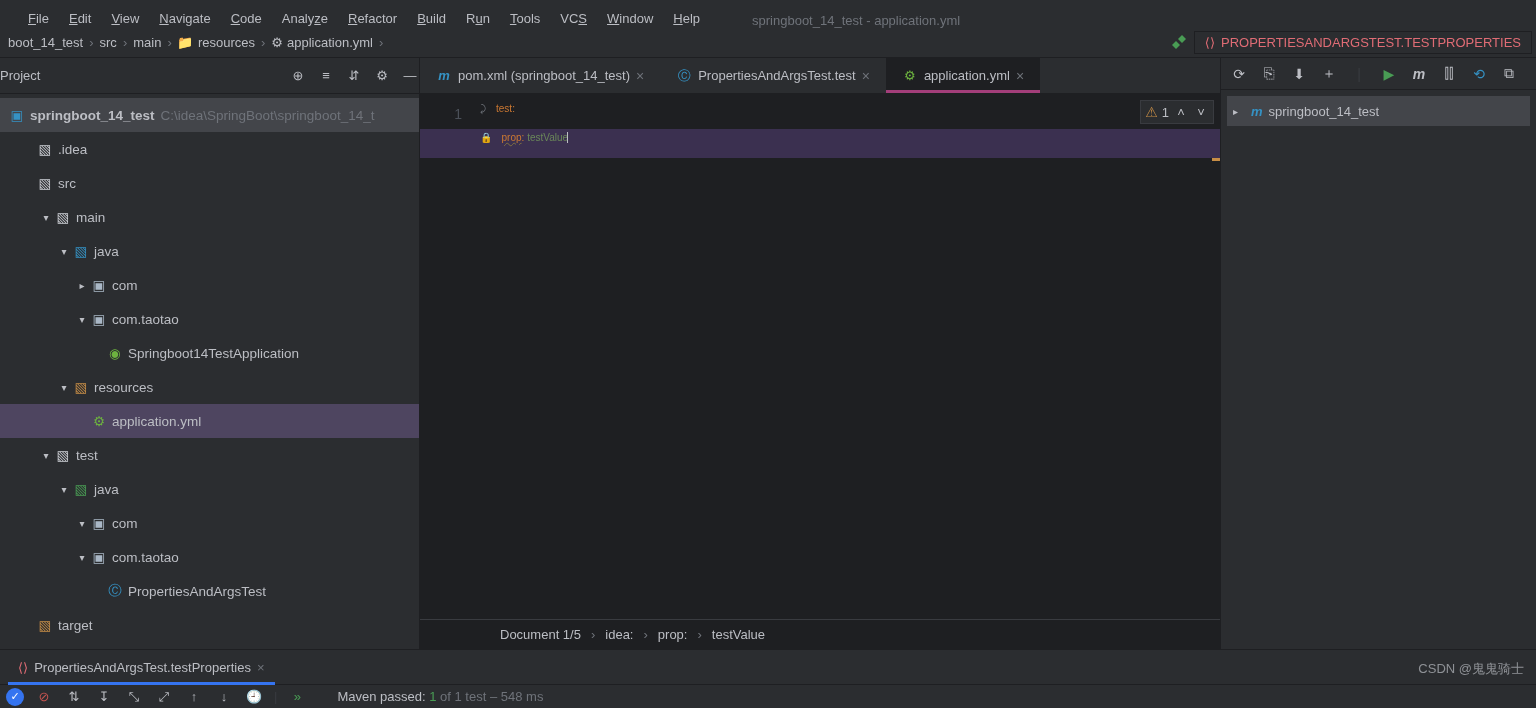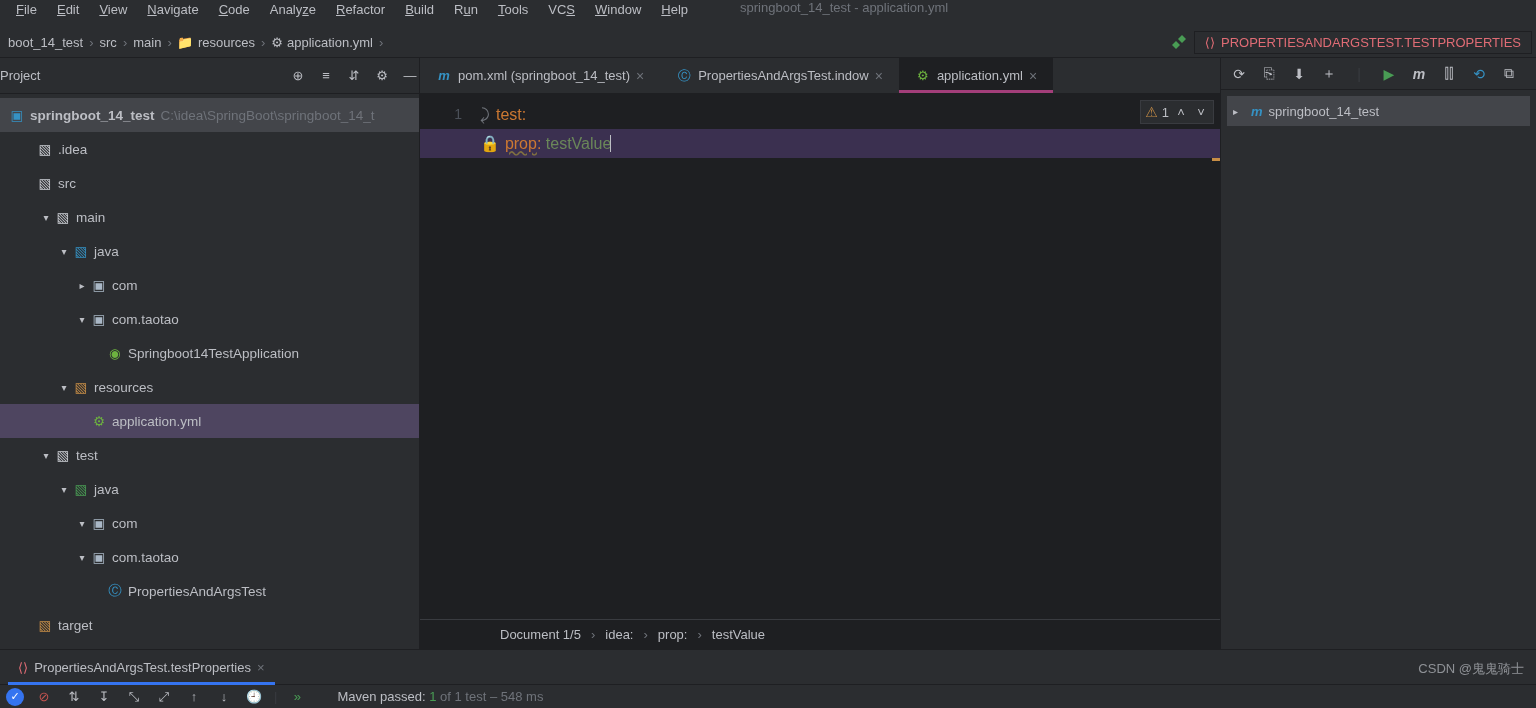--- a/index.html
+++ b/index.html
@@ -1,19 +1,19 @@
 <!DOCTYPE html>
 <html><head>
 <meta charset="utf-8">
 <style>
 * { margin: 0; padding: 0; box-sizing: border-box; font-family: "Segoe UI", Arial, sans-serif; }
 body { background: #2b2d30; color: #bcbec4; font-size: 13px; width: 1536px; height: 708px; overflow: hidden; position: relative; }
 
 
-.menubar { height: 28px; display: flex; align-items: flex-start; padding: 0 8px; background: #2b2d30; gap: 4px; }
+.menubar { height: 28px; display: flex; align-items: flex-end; padding: 0 20px; background: #2b2d30; gap: 4px; }
 .menubar .menu-item { padding: 2px 8px; color: #bcbec4; cursor: pointer; }
 .menubar .menu-item u { text-decoration: underline; }
 .menubar .title { margin-left: 40px; color: #6f737a; }
 
 
 .navrow { height: 30px; display: flex; align-items: center; background: #2b2d30; border-bottom: 1px solid #1e1f22; }
 .breadcrumb { flex: 1; display: flex; align-items: center; gap: 6px; padding: 0 8px; }
 .breadcrumb .crumb { color: #bcbec4; cursor: pointer; display:flex; align-items:center; gap:4px;}
 .breadcrumb .sep { color: #6f737a; }
 .navright { display: flex; align-items: center; gap: 6px; padding-right: 4px; }
@@ -52,21 +52,21 @@
 .editor { flex: 1; display: flex; flex-direction: column; background: #1e1f22; position:relative;}
 .tabs { height: 36px; display: flex; align-items: stretch; background: #2b2d30; border-bottom: 1px solid #1e1f22; }
 .tab { display: flex; align-items: center; gap: 6px; padding: 0 16px; color: #bcbec4; cursor: pointer; position:relative;}
 .tab.active { background: #1e1f22; }
 .tab.active::after { content:""; position:absolute; bottom:0; left:0; right:0; height:3px; background:#a33e7a;}
 .tab .close { color: #6f737a; font-size: 14px; }
 .tab .ficon { width:16px; height:16px; display:inline-flex; align-items:center; justify-content:center;}
 
 .code { flex: 1; display: flex; position:relative;}
 .gutter { width: 60px; background: #1e1f22; color: #4b5059; text-align: right; padding: 6px 18px 0 0; font-family: "JetBrains Mono", Consolas, monospace; font-size: 14px; line-height:29px;}
-.codetext { flex:1; font-family: "JetBrains Mono", Consolas, monospace; font-size: 16px; padding-top:6px; line-height:29px; position:relative;}
+.codetext { flex:1; font-family: "JetBrains Mono", Consolas, monospace; font-size: 10px; line-height:29px; position:relative;}
 .codeline { display:block; }
 .codeline .margin { display:inline-block; width:16px; color:#6f737a;}
 .cl-key { color:#cc7832; }
 .cl-colon { color:#cc7832; }
 .cl-val { color:#6a8759; }
 .highlight-line { background:#3b3050; position:absolute; left:0; right:0; height:29px; top:35px; z-index:0;}
 .caret { border-right:1px solid #bcbec4; margin-left:-1px;}
 
 .editor-status { position:absolute; top:6px; right:6px; background:#2b2d30; border:1px solid #393b40; display:flex; align-items:center; height:24px; gap:4px; padding:0 4px;}
 .editor-status .warn { color:#c78d46; font-size:14px;}
@@ -261,21 +261,21 @@
 
   <div class="editor">
     <div class="tabs">
       <div class="tab">
         <span class="ficon" style="color:#3592c4;font-style:italic;font-weight:bold">m</span>
         <span>pom.xml (springboot_14_test)</span>
         <span class="close">×</span>
       </div>
       <div class="tab">
         <span class="ficon" style="color:#3592c4">Ⓒ</span>
-        <span>PropertiesAndArgsTest.indow</span>
+        <span>PropertiesAndArgsTest.test</span>
         <span class="close">×</span>
       </div>
       <div class="tab active">
         <span class="ficon" style="color:#6db33f">⚙</span>
         <span>application.yml</span>
         <span class="close">×</span>
       </div>
     </div>
     <div class="code">
       <div class="highlight-line"></div>

